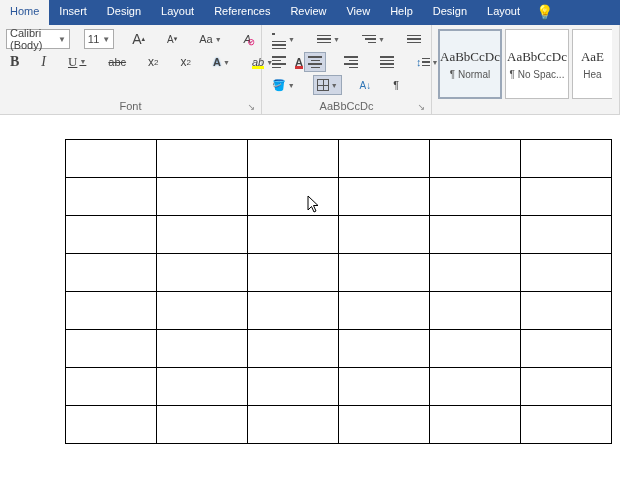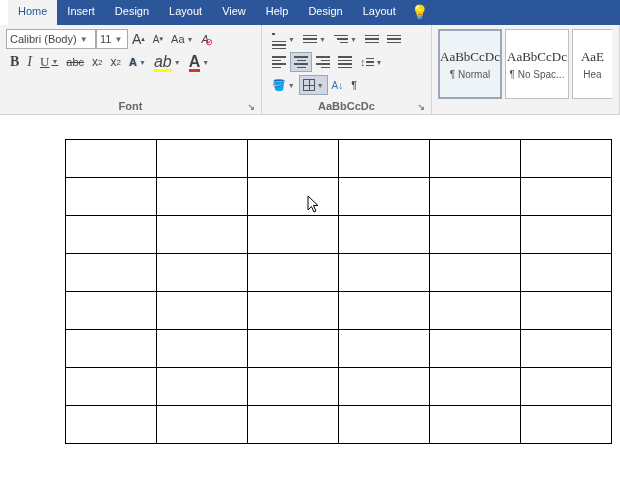--- a/index.html
+++ b/index.html
@@ -1,38 +1,38 @@
 <!DOCTYPE html>
 <html><head>
 <meta charset="utf-8">
 <style>
   * { box-sizing: border-box; margin: 0; padding: 0; }
   body { width: 620px; height: 500px; overflow: hidden; font-family: "Segoe UI", sans-serif; background: #fff; font-size: 11px; color: #444; }
-  .menubar { background: #2b579a; display: flex; height: 25px; margin-left: 8px; }
+  .menubar { background: #2b579a; display: flex; height: 25px; }
   .menubar .tab { color: #fff; padding: 5px 10px; cursor: pointer; }
   .menubar .tab.active { background: #f3f3f3; color: #2b579a; }
   .bulb { color: #fff; padding: 4px 6px; font-size: 14px; }
   .ribbon { background: #f3f3f3; border-bottom: 1px solid #d4d4d4; display: flex; height: 90px; }
   .group { border-right: 1px solid #d4d4d4; padding: 4px 6px 2px 6px; display: flex; flex-direction: column; }
   .group-body { flex: 1; }
-  .group-label { text-align: center; color: #666; font-size: 11px; padding-top: 2px; position: relative; font-weight: bold; }
+  .group-label { text-align: center; color: #666; font-size: 11px; padding-top: 2px; position: relative; }
   .dlaunch { position: absolute; right: 0; bottom: 0; color: #888; font-size: 9px; }
-  .row { display: flex; align-items: center; gap: 0; margin-bottom: 3px; }
+  .row { display: flex; align-items: center; gap: 14px; margin-bottom: 3px; }
   .ctrl { display: inline-flex; align-items: center; justify-content: center; height: 20px; padding: 0 3px; border: 1px solid transparent; cursor: pointer; color: #444; }
   .combo { border: 1px solid #ababab; background: #fff; height: 20px; display: inline-flex; align-items: center; padding: 0 3px; }
   .combo .arrow { color: #666; font-size: 8px; padding-left: 3px; }
   .bold { font-weight: bold; font-family: "Times New Roman", serif; font-size: 14px; }
   .italic { font-style: italic; font-family: "Times New Roman", serif; font-size: 14px; }
   .underline { text-decoration: underline; font-family: "Times New Roman", serif; font-size: 13px; }
   .strike { text-decoration: line-through; }
   .sub { font-size: 12px; }
   .sub sub { font-size: 8px; }
   .sup { font-size: 12px; }
   .sup sup { font-size: 8px; }
-  .highlight { position: relative; font-size: 16px; text-align: right; }
+  .highlight { position: relative; font-size: 11px; text-align: right; }
   .highlight .bar { position: absolute; left: 0; right: 0; bottom: -1px; height: 3px; }
   .dd { font-size: 7px; color: #666; padding-left: 2px; }
   .stylecard { border: 1px solid #bfbfbf; width: 64px; height: 70px; display: flex; flex-direction: column; align-items: center; justify-content: center; background: #fff; cursor: pointer; }
   .stylecard.sel { border: 2px solid #9aa7b8; background:#eef3f7; }
   .stylecard .prev { font-family: "Times New Roman", serif; font-size: 13px; color: #333; }
   .stylecard .nm { font-size: 10px; color: #555; margin-top: 4px; }
   .doc { background: #fff; padding: 24px 0 0 0; height: calc(500px - 115px); position: relative; }
   .tbl { border-collapse: collapse; margin-left: 65px; }
   .tbl td { border: 1px solid #000; width: 91px; height: 38px; }
   .cursor { position: absolute; pointer-events: none; }
@@ -44,20 +44,22 @@
   .heading-prev { color:#1f4e79; font-size:15px;}
 </style>
 </head>
 <body>
 
 <div class="menubar">
   <div class="tab active">Home</div>
   <div class="tab">Insert</div>
   <div class="tab">Design</div>
   <div class="tab">Layout</div>
+  <div class="tab">References</div>
+  <div class="tab">Review</div>
   <div class="tab">View</div>
   <div class="tab">Help</div>
   <div class="tab">Design</div>
   <div class="tab">Layout</div>
   <div class="bulb">💡</div>
 </div>
 
 <div class="ribbon">
 
   <div class="group" style="width:262px">

